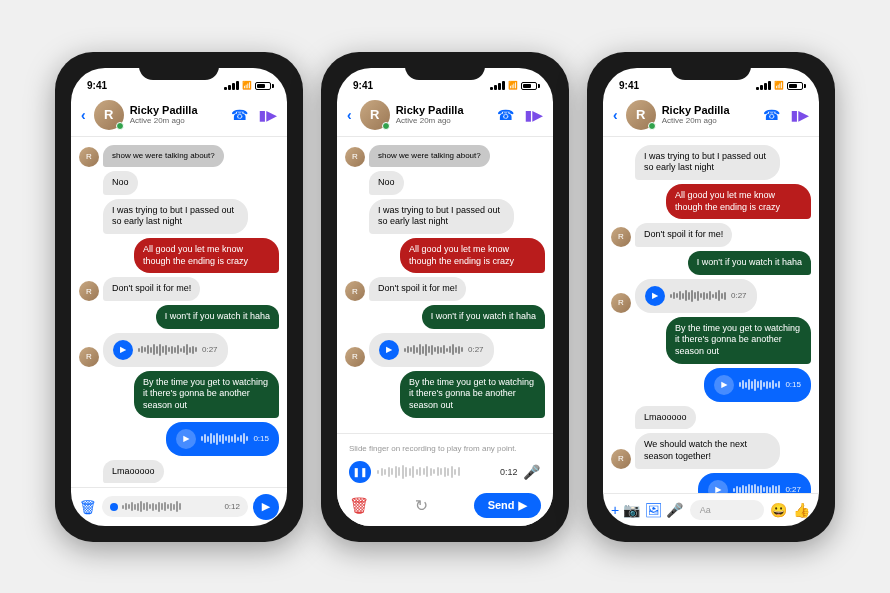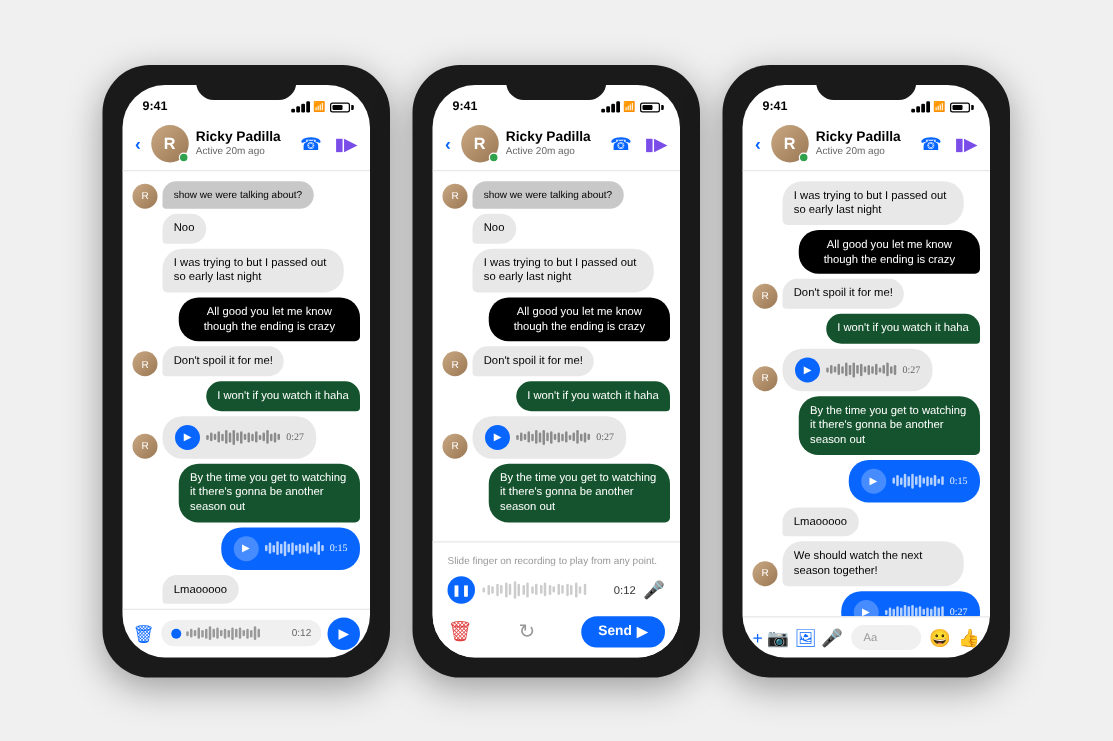--- a/index.html
+++ b/index.html
@@ -13,21 +13,21 @@
       font-family: -apple-system, BlinkMacSystemFont, 'Segoe UI', sans-serif;
       overflow: hidden;
     }
     .phones-container {
       display: flex;
       gap: 18px;
       align-items: center;
       padding: 20px;
     }
     .phone {
-      width: 230px;
+      width: 248px;
       height: 490px;
       background: #1a1a1a;
       border-radius: 38px;
       padding: 16px;
       box-shadow: 0 8px 30px rgba(0,0,0,0.35);
       position: relative;
     }
     .phone-inner {
       width: 100%;
       height: 100%;
@@ -162,24 +162,23 @@
       flex-shrink: 0;
     }
     .bubble {
       max-width: 145px;
       padding: 6px 9px;
       border-radius: 16px;
       font-size: 9px;
       line-height: 1.3;
     }
     .bubble.sent-purple {
-      background: #000000;
+      background: #b91c1c;
       color: #fff;
       border-bottom-right-radius: 4px;
-      text-align: center;
     }
     .bubble.sent-blue {
       background: #14532d;
       color: #fff;
       border-bottom-right-radius: 4px;
     }
     .bubble.received {
       background: #e8e8e8;
       color: #000;
       border-bottom-left-radius: 4px;
@@ -224,21 +223,20 @@
     .wave-bar {
       width: 2px;
       background: rgba(255,255,255,0.7);
       border-radius: 1px;
     }
     .voice-bubble.received .wave-bar { background: rgba(0,0,0,0.4); }
     .voice-duration {
       font-size: 8px;
       color: rgba(255,255,255,0.9);
       white-space: nowrap;
-      font-family: Liberation Serif, serif;
     }
     .voice-bubble.received .voice-duration { color: #666; }
     
     .input-area {
       padding: 6px 8px;
       border-top: 1px solid #e8e8e8;
       display: flex;
       align-items: center;
       gap: 5px;
     }

